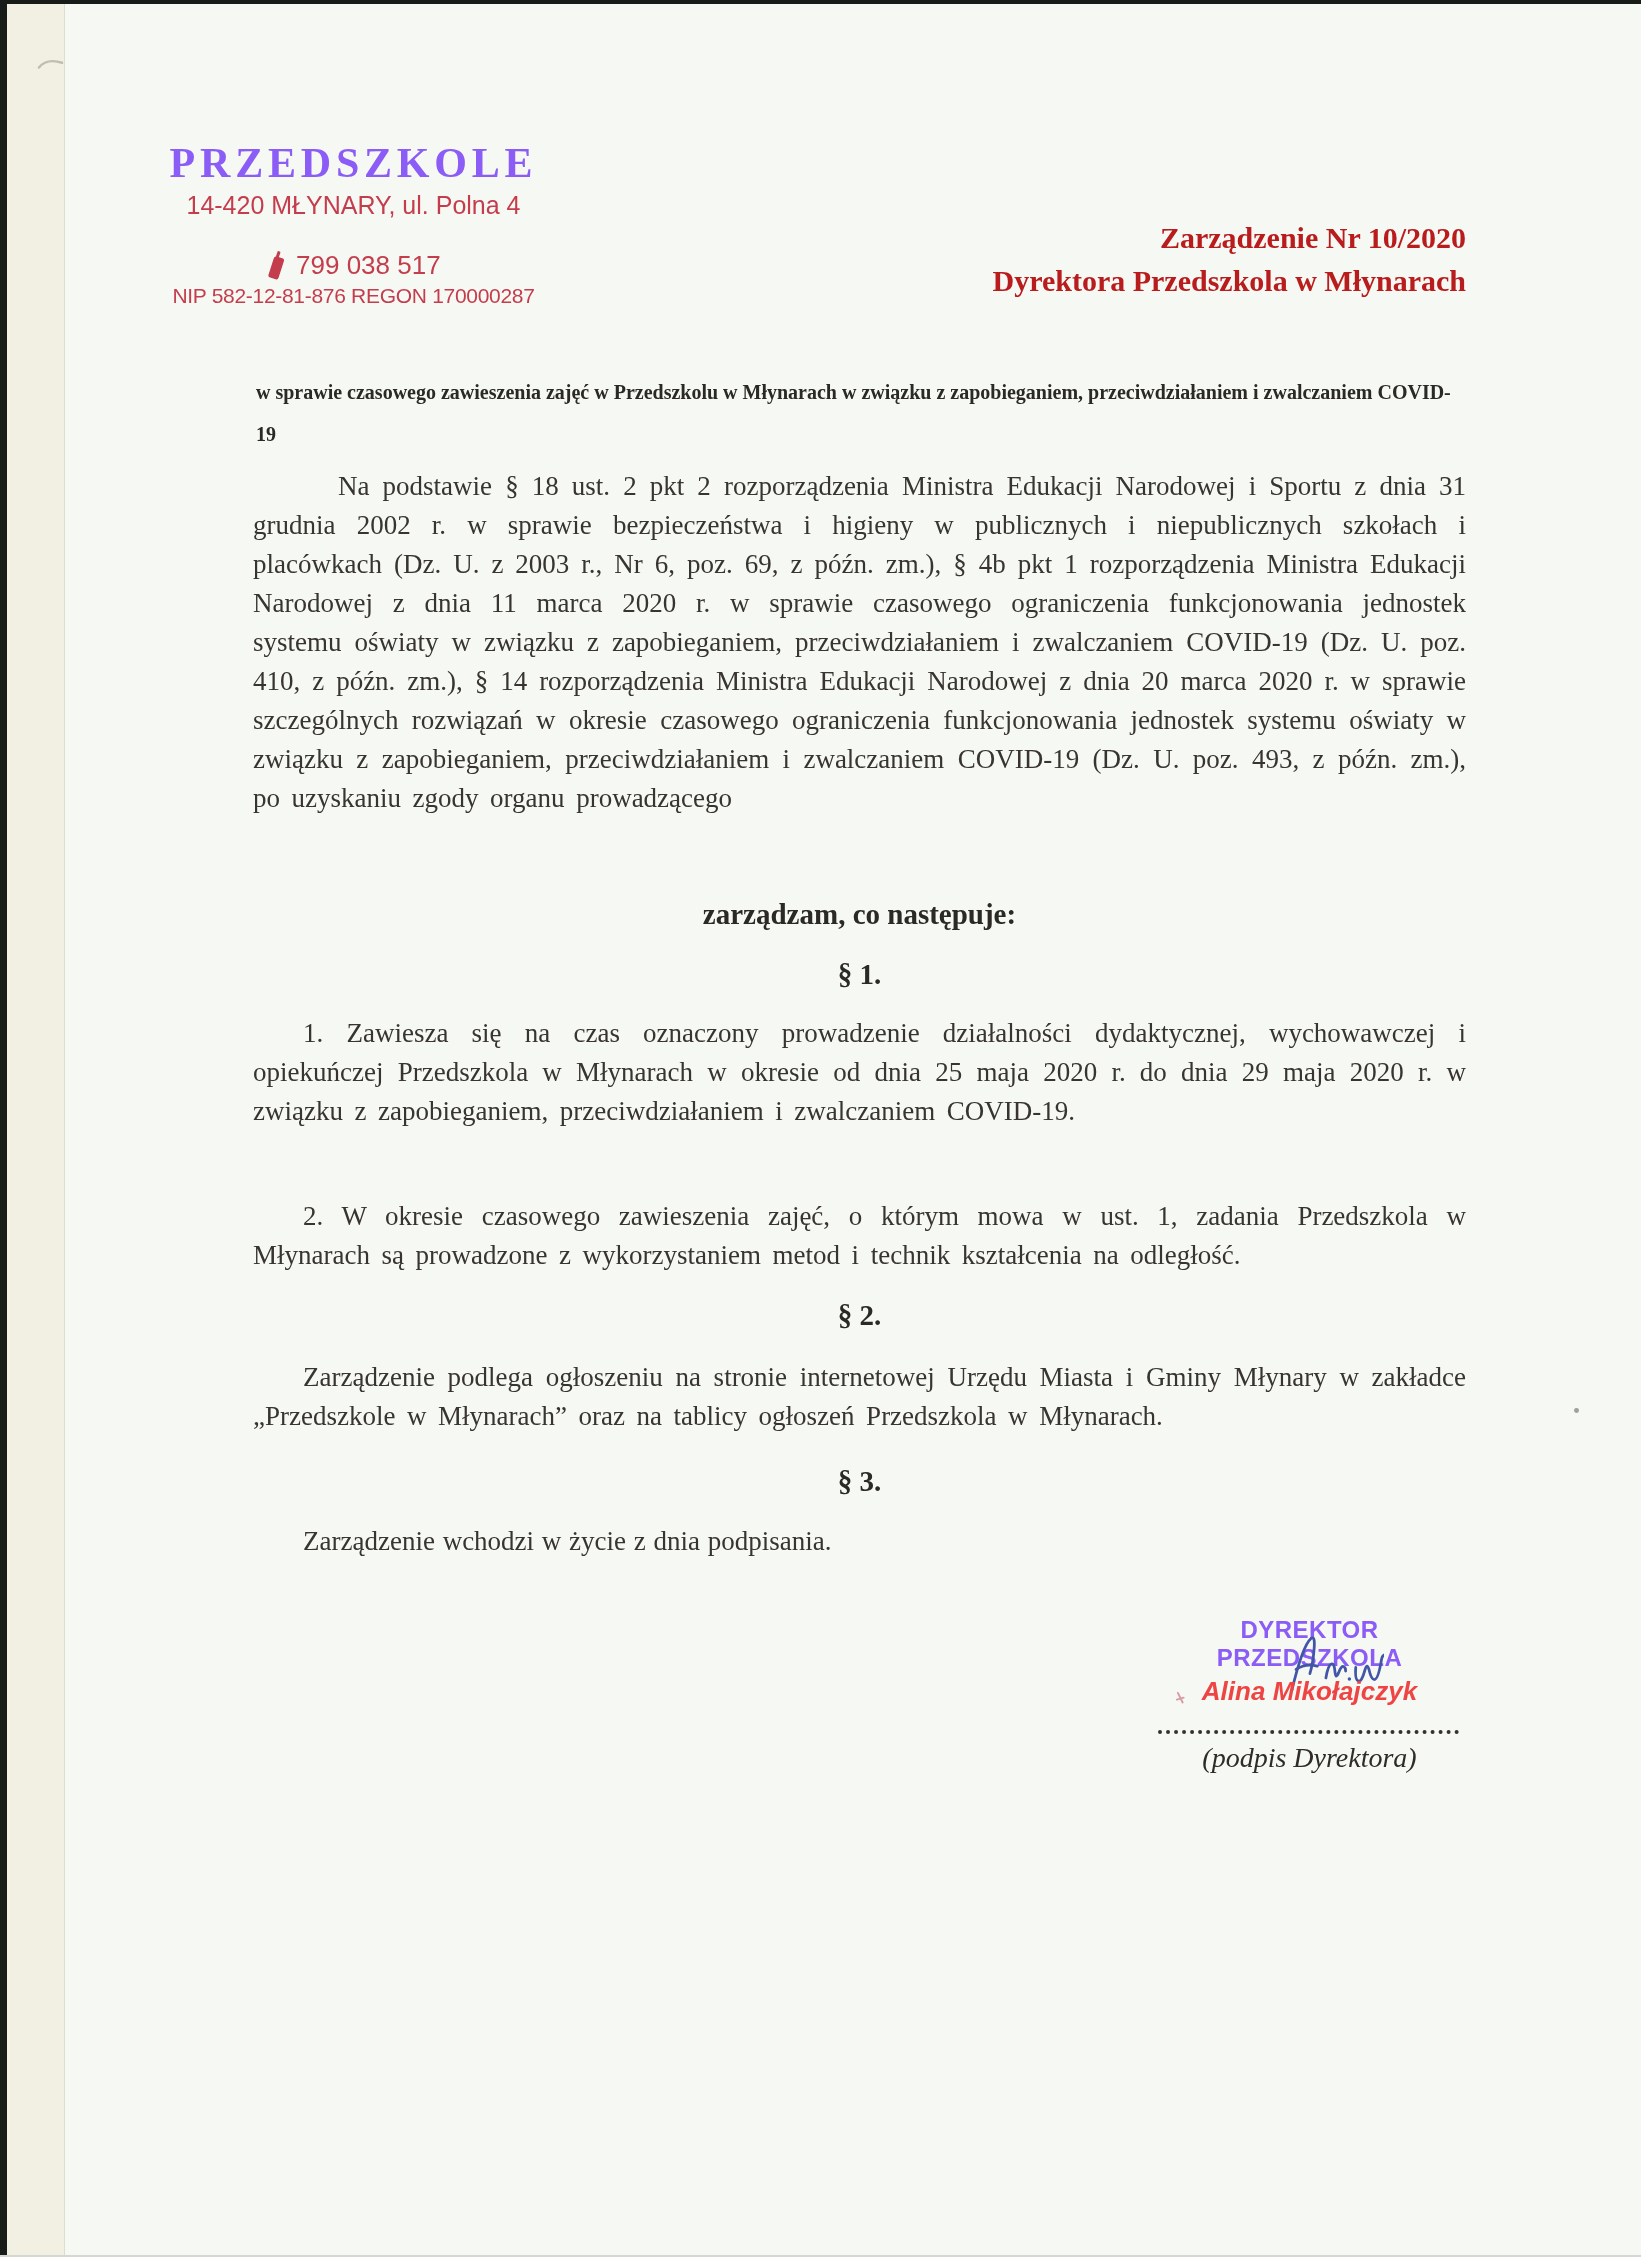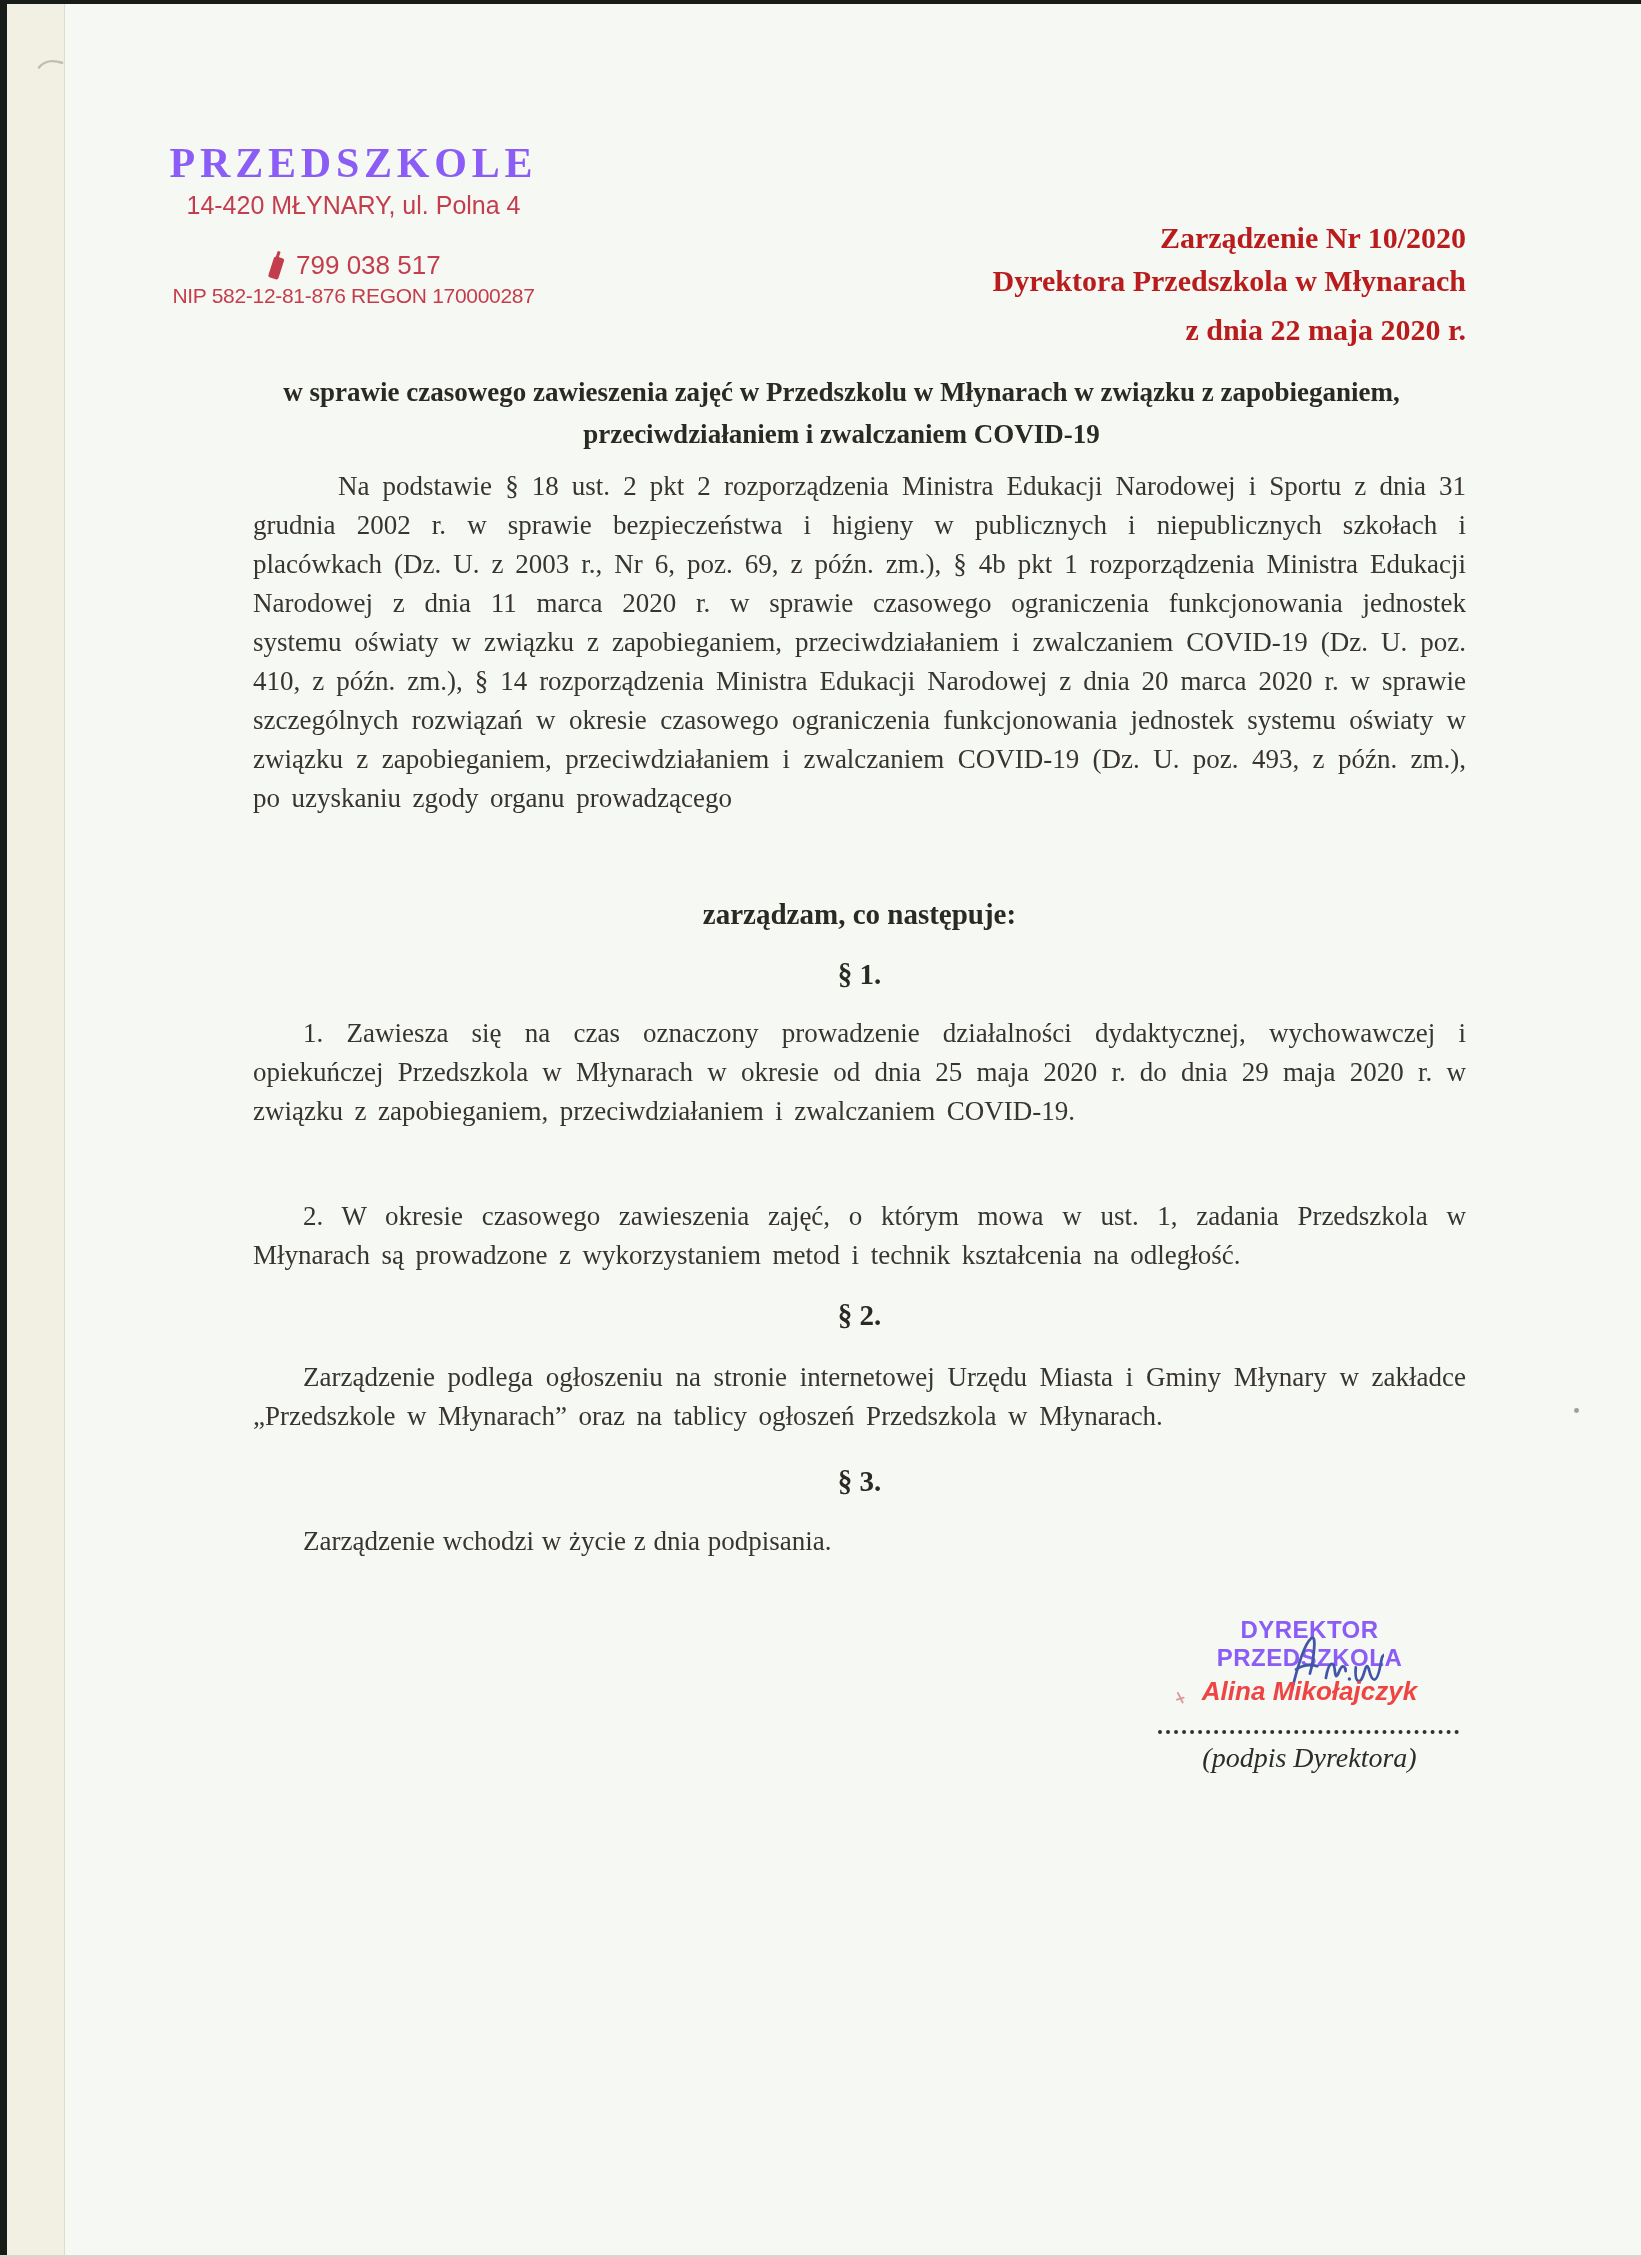--- a/index.html
+++ b/index.html
@@ -17,21 +17,21 @@
   
   .stamp{position:absolute;left:169px;top:139px;width:369px;text-align:center;color:#c43d4c;}
   .stamp-name{font-weight:bold;font-size:42px;line-height:48px;letter-spacing:4.8px;color:#8b5cf6;}
   .stamp-address{font-family:"Liberation Sans",sans-serif;font-size:25px;line-height:33px;margin-top:1.9px;}
   .stamp-phone{font-family:"Liberation Sans",sans-serif;font-size:26px;line-height:31px;display:flex;align-items:center;justify-content:center;gap:8.7px;margin-top:28px;}
   .stamp-ids{font-family:"Liberation Sans",sans-serif;font-size:21px;line-height:29px;letter-spacing:-0.3px;}
 
   
   .title{position:absolute;left:253px;top:216px;width:1213px;text-align:right;font-weight:bold;font-size:30px;line-height:43px;color:#b91c1c;}
   .title-date{margin-top:5.8px;}
-  .subject{position:absolute;left:235px;top:371px;width:1213px;text-align:center;font-weight:bold;font-size:27px;line-height:42px;color:#2b2924;}
+  .subject{position:absolute;left:256px;top:371px;width:1213px;font-weight:bold;font-size:20px;line-height:42px;color:#2b2924;}
 
   
   .body-par{position:absolute;left:253px;width:1213px;margin:0;font-size:27px;line-height:39px;text-align:justify;word-spacing:4.8px;}
   .indent-lg{text-indent:85px;}
   .indent{text-indent:50px;}
   .legal{top:467px;}
   .ordain{position:absolute;left:253px;top:898px;width:1213px;text-align:center;font-weight:bold;font-size:29px;color:#2b2924;}
   .sec-h{position:absolute;left:253px;width:1213px;text-align:center;font-weight:bold;font-size:29px;color:#2b2924;}
   .s1{top:958px;}.s2{top:1299px;}.s3{top:1465px;}
   .p11{top:1014px;}
@@ -77,21 +77,20 @@
         </g>
       </svg>
       <span>799 038 517</span>
     </div>
     <div class="stamp-ids">NIP 582-12-81-876   REGON 170000287</div>
   </header>
 
   <div class="title">
     <div>Zarządzenie Nr 10/2020</div>
     <div>Dyrektora Przedszkola w Młynarach</div>
-    <div class="title-date">z dnia 22 maja 2020 r.</div>
   </div>
 
   <div class="subject">w sprawie czasowego zawieszenia zajęć w Przedszkolu w Młynarach w związku z zapobieganiem, przeciwdziałaniem i zwalczaniem COVID-19</div>
 
   <p class="body-par legal indent-lg">Na podstawie § 18 ust. 2 pkt 2 rozporządzenia Ministra Edukacji Narodowej i Sportu z dnia 31 grudnia 2002 r. w sprawie bezpieczeństwa i higieny w publicznych i niepublicznych szkołach i placówkach (Dz. U. z 2003 r., Nr 6, poz. 69, z późn. zm.), § 4b pkt 1 rozporządzenia Ministra Edukacji Narodowej z dnia 11 marca 2020 r. w sprawie czasowego ograniczenia funkcjonowania jednostek systemu oświaty w związku z zapobieganiem, przeciwdziałaniem i zwalczaniem COVID-19 (Dz. U. poz. 410, z późn. zm.), § 14 rozporządzenia Ministra Edukacji Narodowej z dnia 20 marca 2020 r. w sprawie szczególnych rozwiązań w okresie czasowego ograniczenia funkcjonowania jednostek systemu oświaty w związku z zapobieganiem, przeciwdziałaniem i zwalczaniem COVID-19 (Dz. U. poz. 493, z późn. zm.), po uzyskaniu zgody organu prowadzącego</p>
 
   <div class="ordain">zarządzam, co następuje:</div>
 
   <div class="sec-h s1">§ 1.</div>
   <p class="body-par p11 indent">1. Zawiesza się na czas oznaczony prowadzenie działalności dydaktycznej, wychowawczej i opiekuńczej Przedszkola w Młynarach w okresie od dnia 25 maja 2020 r. do dnia 29 maja 2020 r. w związku z zapobieganiem, przeciwdziałaniem i zwalczaniem COVID-19.</p>

